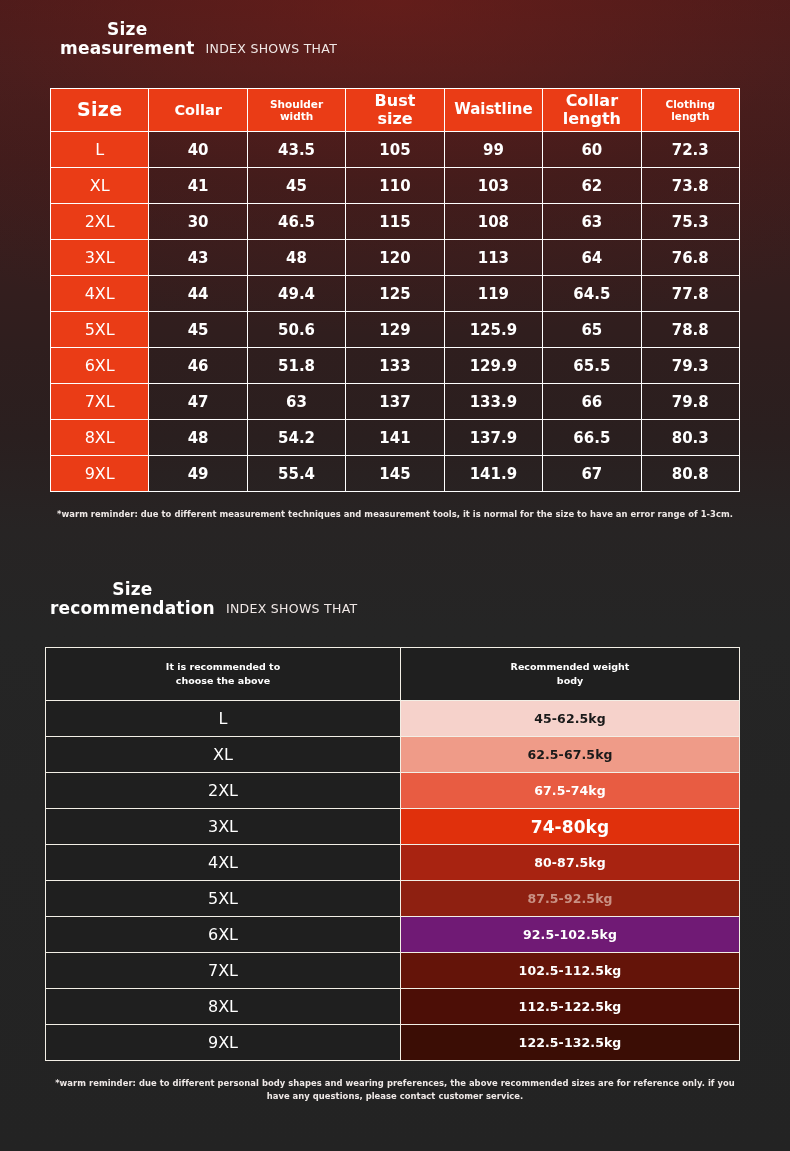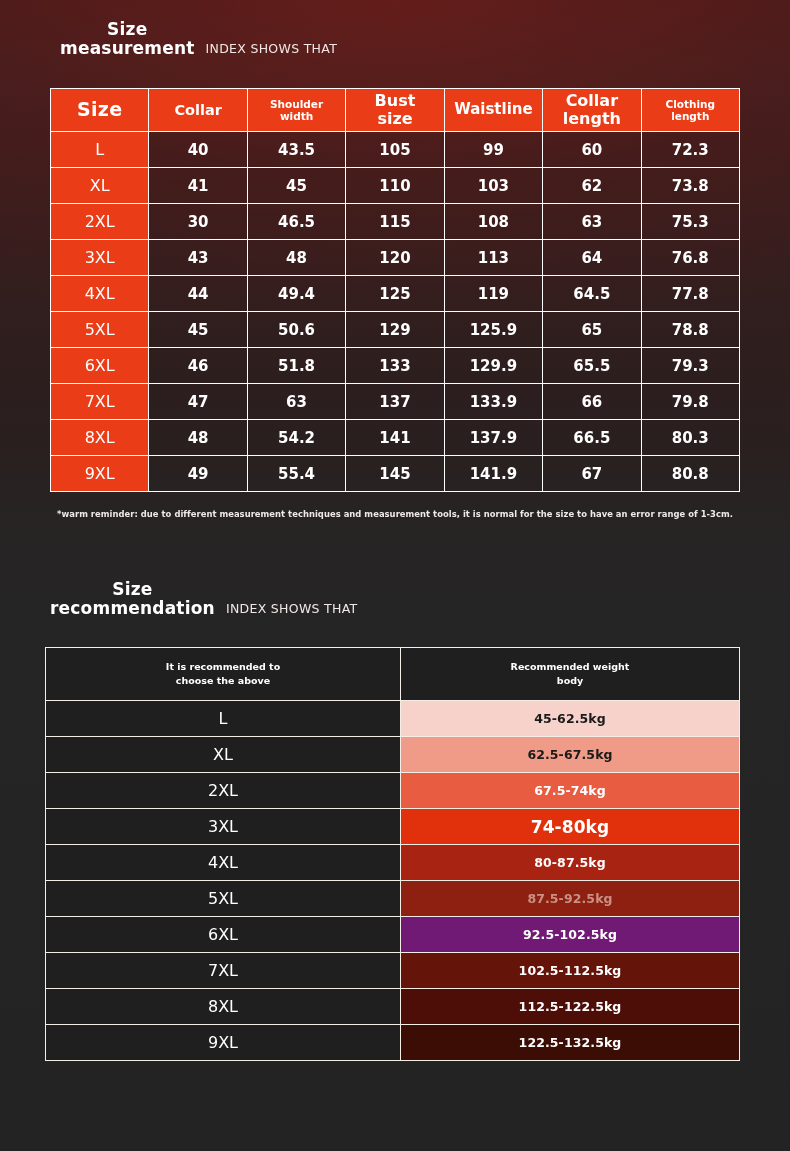--- a/index.html
+++ b/index.html
@@ -334,14 +334,15 @@
           <td class="c-size2">8XL</td>
           <td class="c-wt" style="background: rgb(76, 14, 6); color: rgb(255, 255, 255);">112.5-122.5kg</td>
         </tr>
         <tr>
           <td class="c-size2">9XL</td>
           <td class="c-wt" style="background: rgb(59, 13, 5); color: rgb(255, 255, 255);">122.5-132.5kg</td>
         </tr>
       </tbody>
   </table>
 
+  <div class="note note-2">*warm reminder: due to different personal body shapes and wearing preferences, the above recommended sizes are for reference only. if you have any questions, please contact customer service.</div>
 
 </div>
 
 </body></html>

